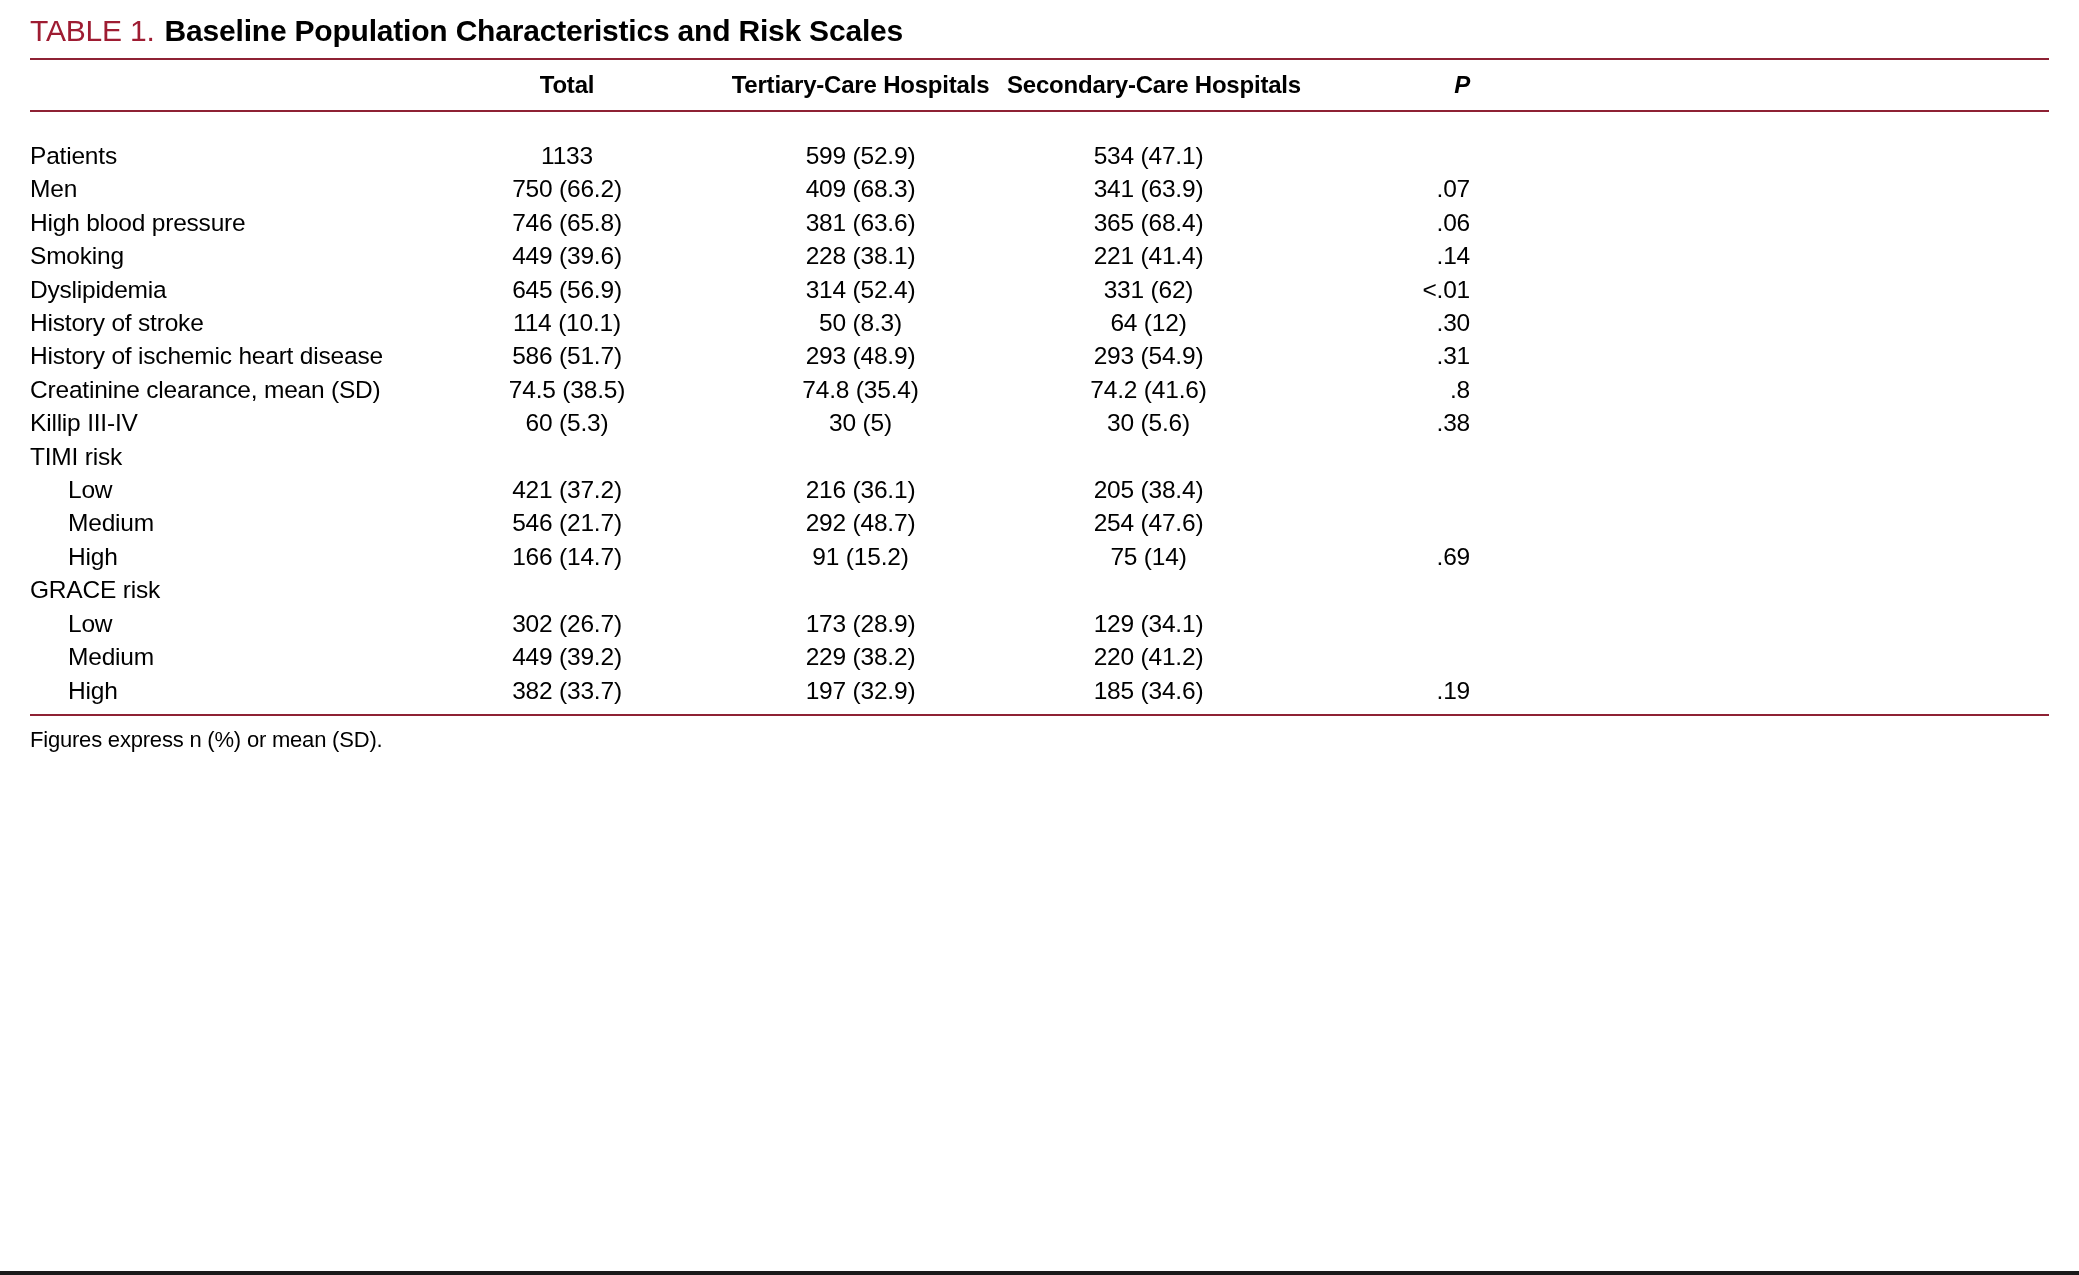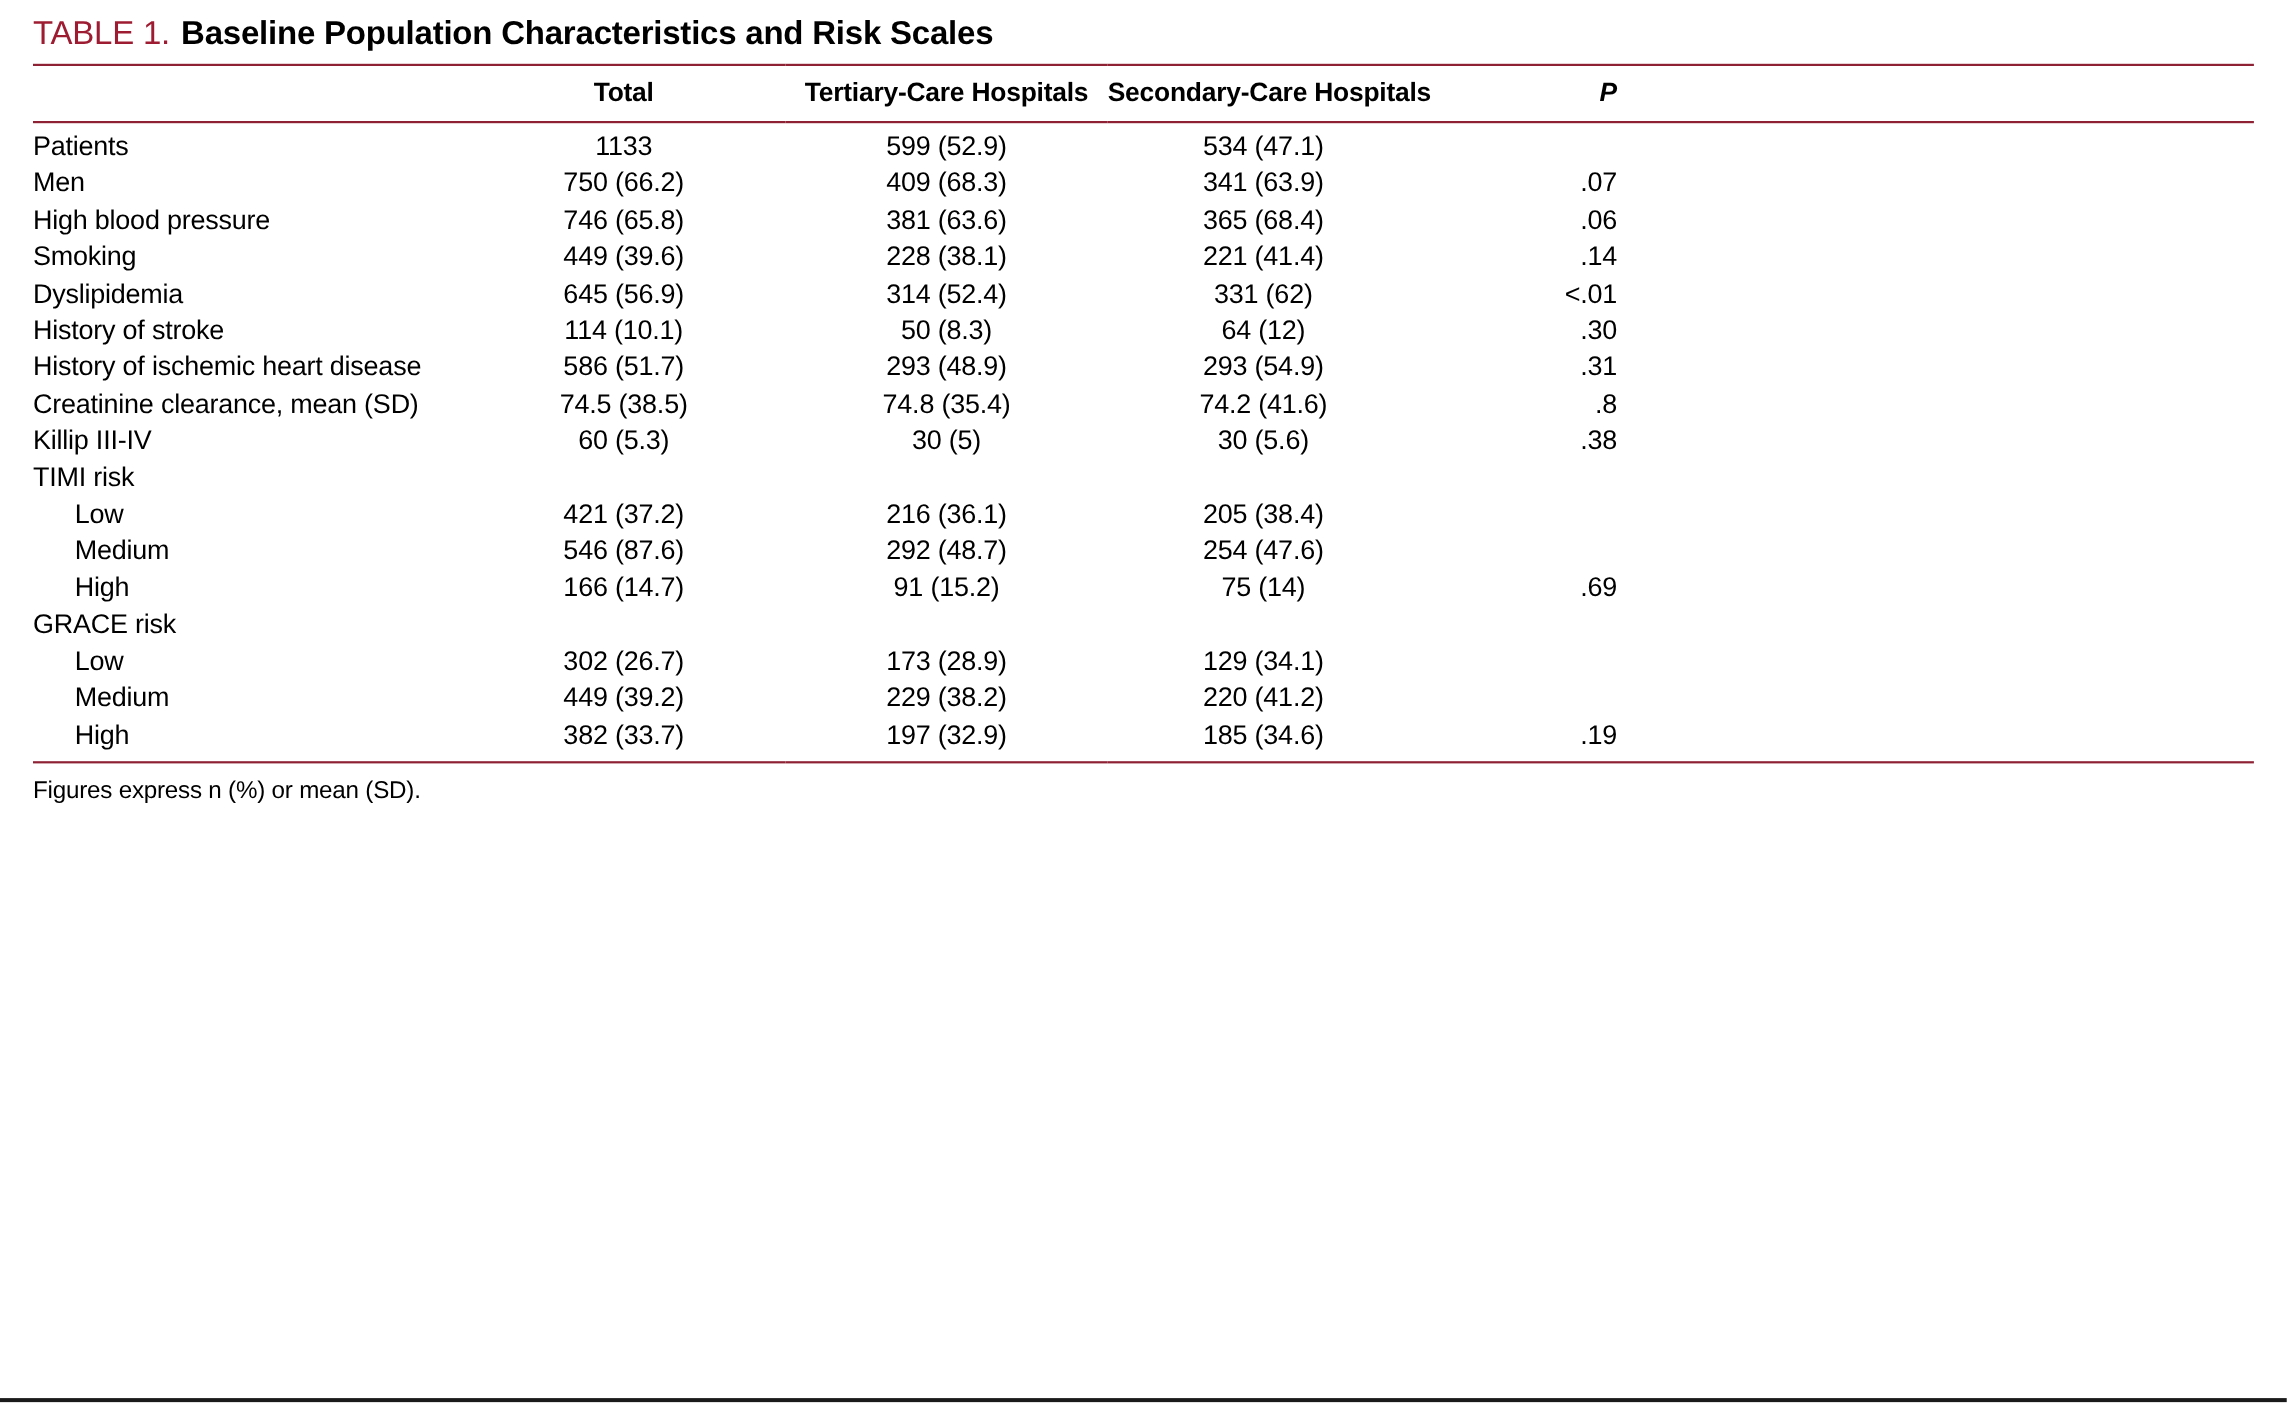--- a/index.html
+++ b/index.html
@@ -62,21 +62,21 @@
   thead th.h-p { text-align: right; font-style: italic; }
   tbody td {
     font-size: 24.5px;
     line-height: 33.4px;
     height: 33.4px;
     padding: 0;
     white-space: nowrap;
     overflow: visible;
     vertical-align: middle;
   }
-  tbody tr:first-child td { padding-top: 5px; }
+  tbody tr:first-child td { padding-top: 27px; }
   tbody tr:last-child td { padding-bottom: 7px; }
   td.c-label { text-align: left; }
   td.c-label.indent { padding-left: 38px; }
   td.c-center { text-align: center; }
   td.c-p { text-align: right; }
   .footnotes {
     margin-top: 9px;
     font-size: 22px;
     line-height: 29px;
   }
@@ -201,21 +201,21 @@
         <tr>
     <td class="c-label indent">Low</td>
     <td class="c-center">421 (37.2)</td>
     <td class="c-center">216 (36.1)</td>
     <td class="c-center">205 (38.4)</td>
     <td class="c-p"></td>
     <td></td>
   </tr>
         <tr>
     <td class="c-label indent">Medium</td>
-    <td class="c-center">546 (87.6)</td>
+    <td class="c-center">546 (21.7)</td>
     <td class="c-center">292 (48.7)</td>
     <td class="c-center">254 (47.6)</td>
     <td class="c-p"></td>
     <td></td>
   </tr>
         <tr>
     <td class="c-label indent">High</td>
     <td class="c-center">166 (14.7)</td>
     <td class="c-center">91 (15.2)</td>
     <td class="c-center">75 (14)</td>

